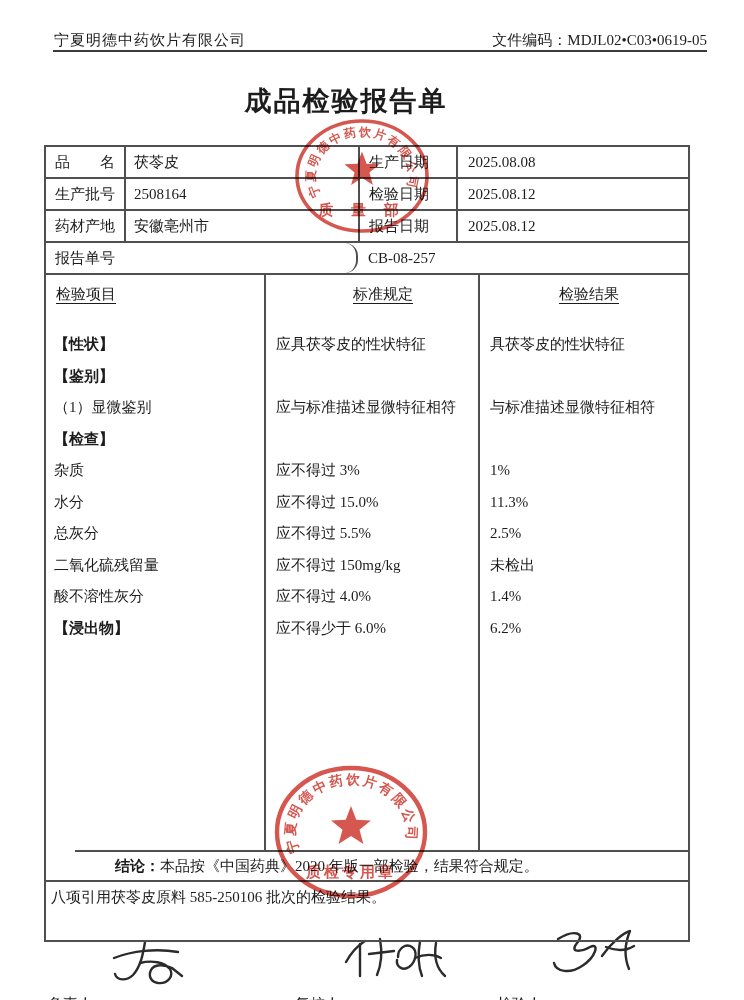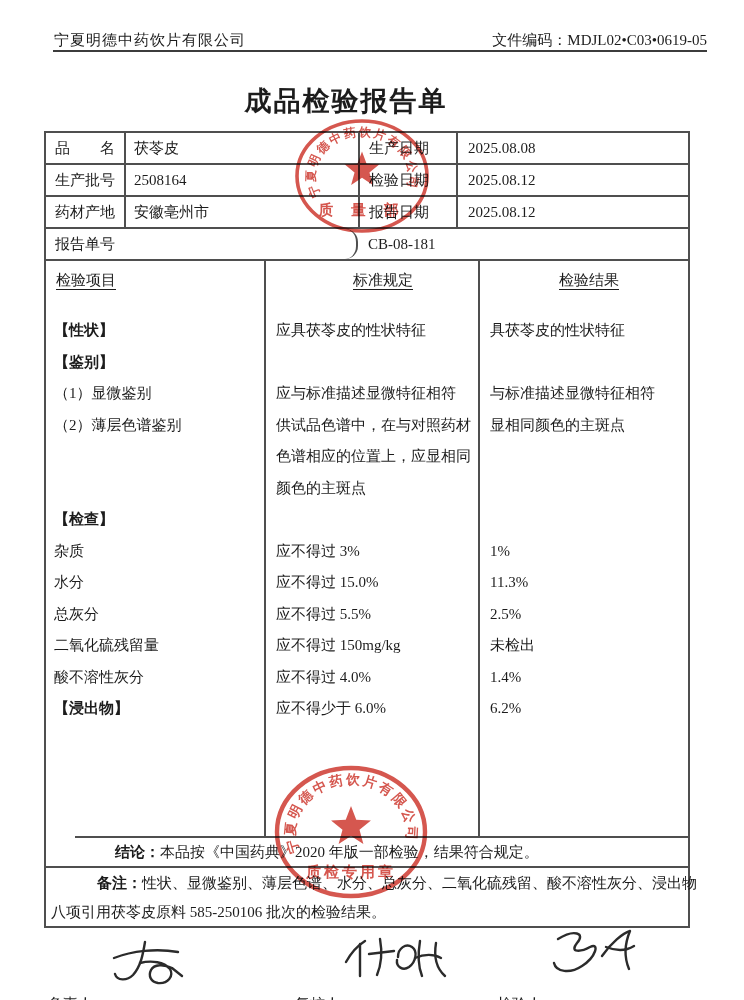--- a/index.html
+++ b/index.html
@@ -11,21 +11,21 @@
   
   .hdr-company{position:absolute;left:54px;top:31px;font-size:15px;letter-spacing:1px;}
   .hdr-code{position:absolute;top:31px;right:37px;font-size:15px;}
   .hdr-rule{position:absolute;left:53px;top:50px;width:654px;height:2px;background:#3c3c3c;}
   .page-title{
     position:absolute;left:0;top:83px;width:692px;text-align:center;
     font-size:27px;font-weight:bold;letter-spacing:2px;
   }
   
   .doc{
-    position:absolute;left:44px;top:131px;width:642px;
+    position:absolute;left:44px;top:145px;width:642px;
     border:2px solid var(--line);background:transparent;z-index:1;
   }
   :root{--line:#4f4f4f;--stamp:#cf3f36;}
   .info-row{display:flex;height:30px;line-height:30px;border-bottom:2px solid var(--line);font-size:15px;}
   .info-row .c1{width:69px;padding-left:9px;border-right:2px solid var(--line);}
   .info-row .c2{width:224px;padding-left:8px;border-right:2px solid var(--line);}
   .info-row .c3{width:87px;padding-left:9px;border-right:2px solid var(--line);}
   .info-row .c4{flex:1;padding-left:10px;}
   .info-row .cl{width:301px;padding-left:9px;border-right:2px solid var(--line);border-radius:13px;}
   .info-row .cv{flex:1;padding-left:10px;}
@@ -86,21 +86,21 @@
     <div class="c4">2025.08.12</div>
   </div>
   <div class="info-row">
     <div class="c1">药材产地</div>
     <div class="c2">安徽亳州市</div>
     <div class="c3">报告日期</div>
     <div class="c4">2025.08.12</div>
   </div>
   <div class="info-row">
     <div class="cl">报告单号</div>
-    <div class="cv">CB-08-181</div>
+    <div class="cv">CB-08-257</div>
   </div>
 
   <div class="insp">
     <div class="vline v1"></div>
     <div class="vline v2"></div>
     <div class="insp-head">
       <div class="h1"><span>检验项目</span></div>
       <div class="h2"><span>标准规定</span></div>
       <div class="h3"><span>检验结果</span></div>
     </div>
@@ -116,25 +116,20 @@
     <div class="cs"></div>
     <div class="cr"></div>
   </div>
 
   <div class="irow">
     <div class="ci">（1）显微鉴别</div>
     <div class="cs">应与标准描述显微特征相符</div>
     <div class="cr">与标准描述显微特征相符</div>
   </div>
 
-  <div class="irow">
-    <div class="ci">（2）薄层色谱鉴别</div>
-    <div class="cs">供试品色谱中，在与对照药材色谱相应的位置上，应显相同颜色的主斑点</div>
-    <div class="cr">显相同颜色的主斑点</div>
-  </div>
 
   <div class="irow">
     <div class="ci bold">【检查】</div>
     <div class="cs"></div>
     <div class="cr"></div>
   </div>
 
   <div class="irow">
     <div class="ci">杂质</div>
     <div class="cs">应不得过 3%</div>
@@ -171,21 +166,20 @@
     <div class="cr">6.2%</div>
   </div>
 </div>
   </div>
 
   <div class="concl">
     <span class="lab">结论：</span><span>本品按《中国药典》2020 年版一部检验，结果符合规定。</span>
   </div>
 
   <div class="remark">
-    <div class="l1"><span class="lab">备注：</span><span>性状、显微鉴别、薄层色谱、水分、总灰分、二氧化硫残留、酸不溶性灰分、浸出物</span></div>
     <div class="l2">八项引用茯苓皮原料 585-250106 批次的检验结果。</div>
   </div>
 </div>
 
 <div class="sig-label" style="left:48px;top:952px;">负责人：</div>
 <div class="sig-label" style="left:295px;top:952px;">复核人：</div>
 <div class="sig-label" style="left:497px;top:952px;">检验人：</div>
 
 <svg class="sig-svg" style="left:102px;top:936px;" width="92" height="56" viewBox="0 0 92 56">
   <path d="M12,22 C30,15 54,12 76,16"></path>

